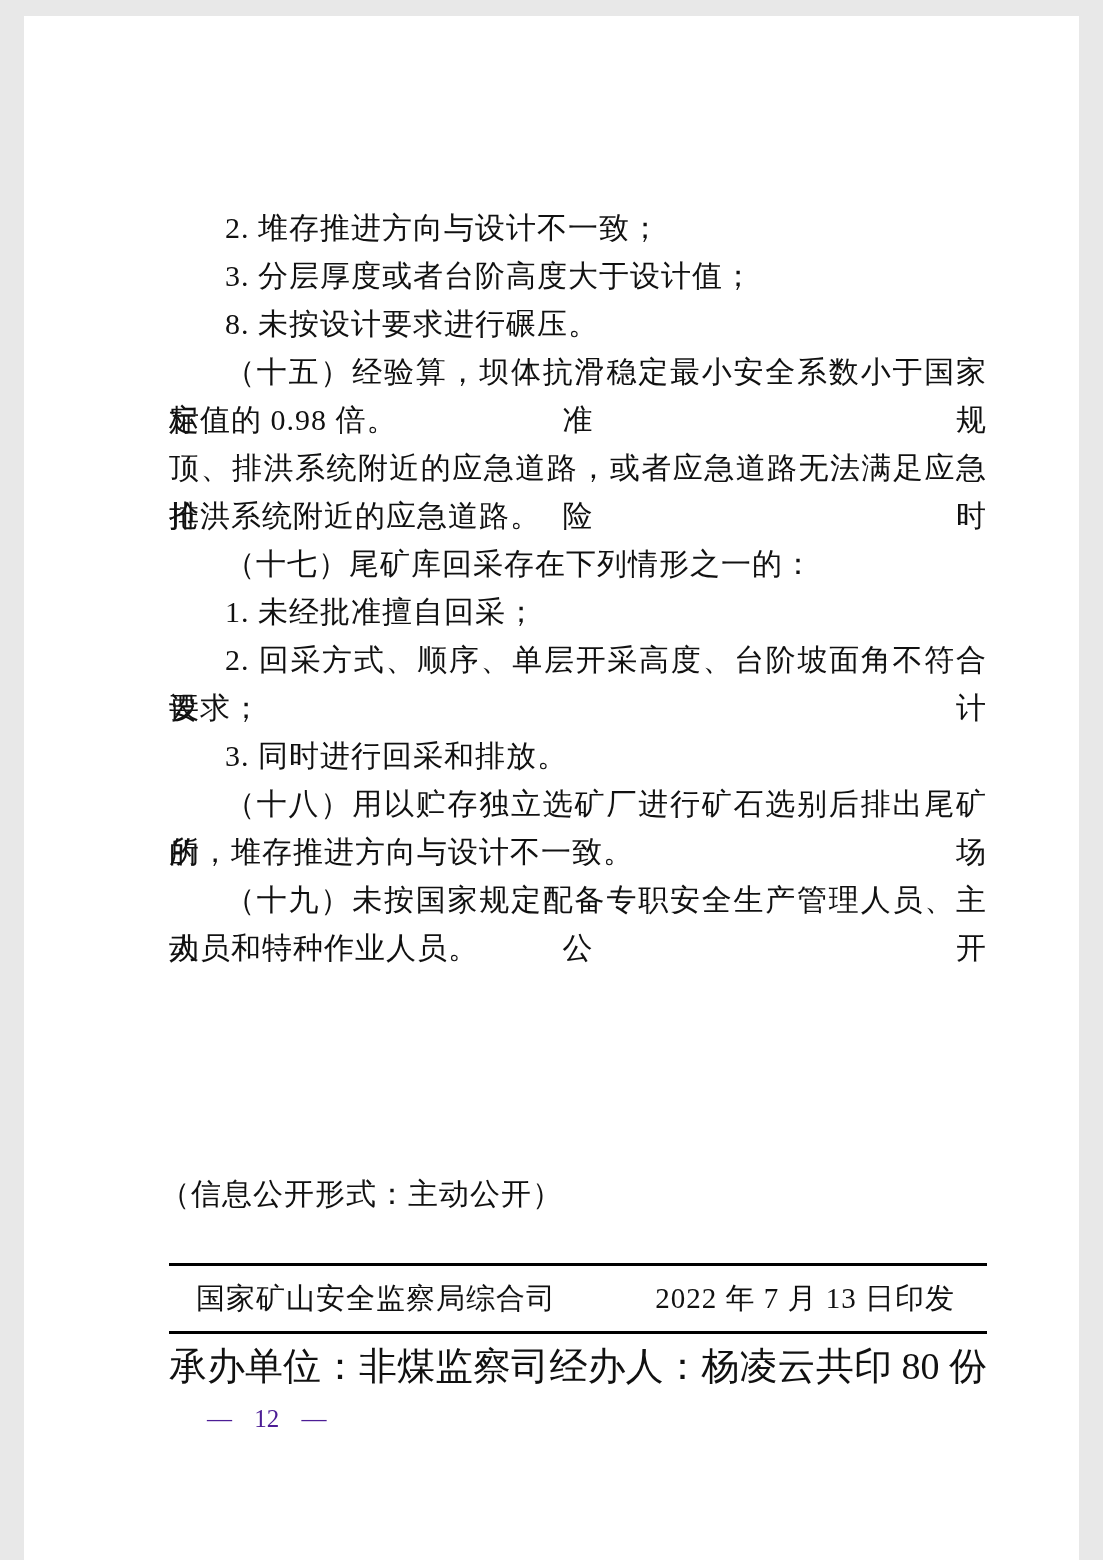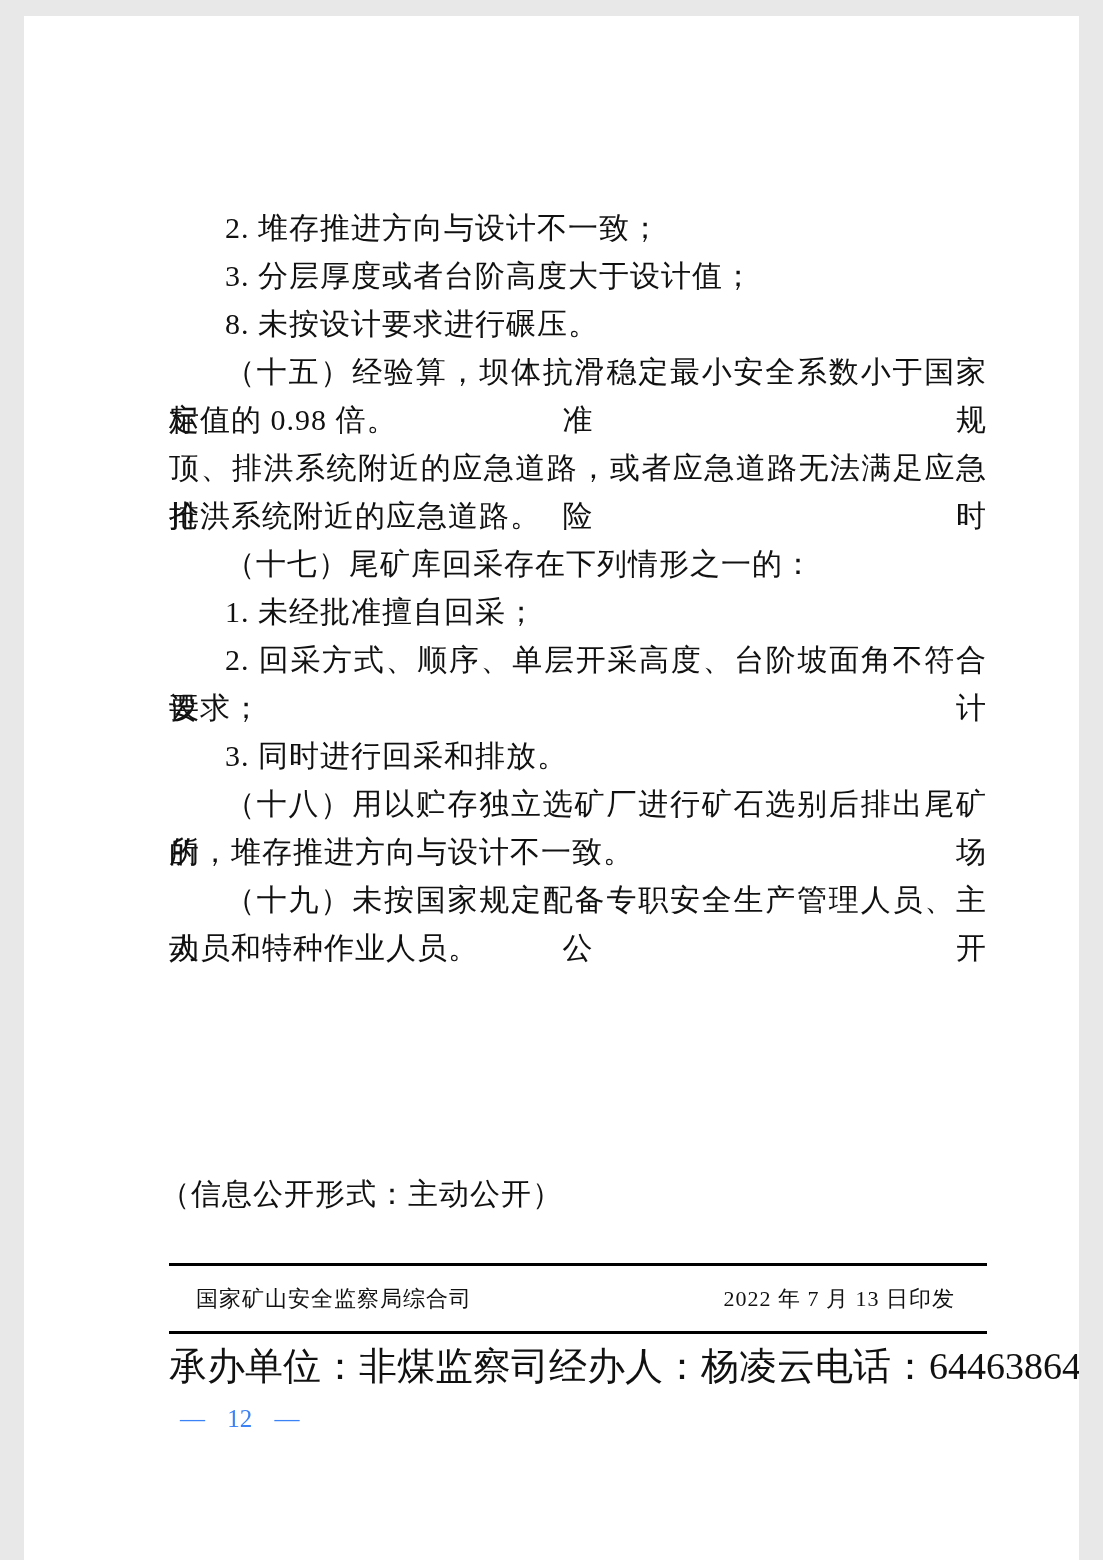--- a/index.html
+++ b/index.html
@@ -68,45 +68,45 @@
     position: absolute;
     left: 145px;
     top: 1250px;
     width: 818px;
     height: 65px;
     box-sizing: border-box;
     padding: 0 32px 0 27px;
     display: flex;
     justify-content: space-between;
     align-items: center;
-    font-size: 22px;
+    font-size: 29px;
     letter-spacing: 1px;
     white-space: nowrap;
   }
   
   .production-row {
     position: absolute;
     left: 145px;
     top: 1326px;
     width: 818px;
     display: flex;
     justify-content: space-between;
     font-size: 38px;
     line-height: 48px;
     white-space: nowrap;
   }
   
   .page-number {
     position: absolute;
-    left: 156px;
+    left: 183px;
     top: 1388px;
     font-size: 25px;
     line-height: 30px;
     word-spacing: 16px;
-    color: #3b82f6;
+    color: #4c1d95;
   }
 </style>
 </head>
 <body>
 
 <div class="page">
 
   <div class="doc-body" id="doc-body">
       <div class="line indent">2. 堆存推进方向与设计不一致；</div>
       <div class="line indent">3. 分层厚度或者台阶高度大于设计值；</div>
@@ -133,19 +133,18 @@
   <div class="issuance-row">
     <span>国家矿山安全监察局综合司</span>
     <span>2022 年 7 月 13 日印发</span>
   </div>
 
   <div class="rule rule-bottom"></div>
 
   <div class="production-row">
     <span>承办单位：非煤监察司</span>
     <span>经办人：杨凌云</span>
-    <span>电话：64463864</span>
     <span>共印 80 份</span>
   </div>
 
   <div class="page-number">— 12 —</div>
 
 </div>
 
 </body></html>

